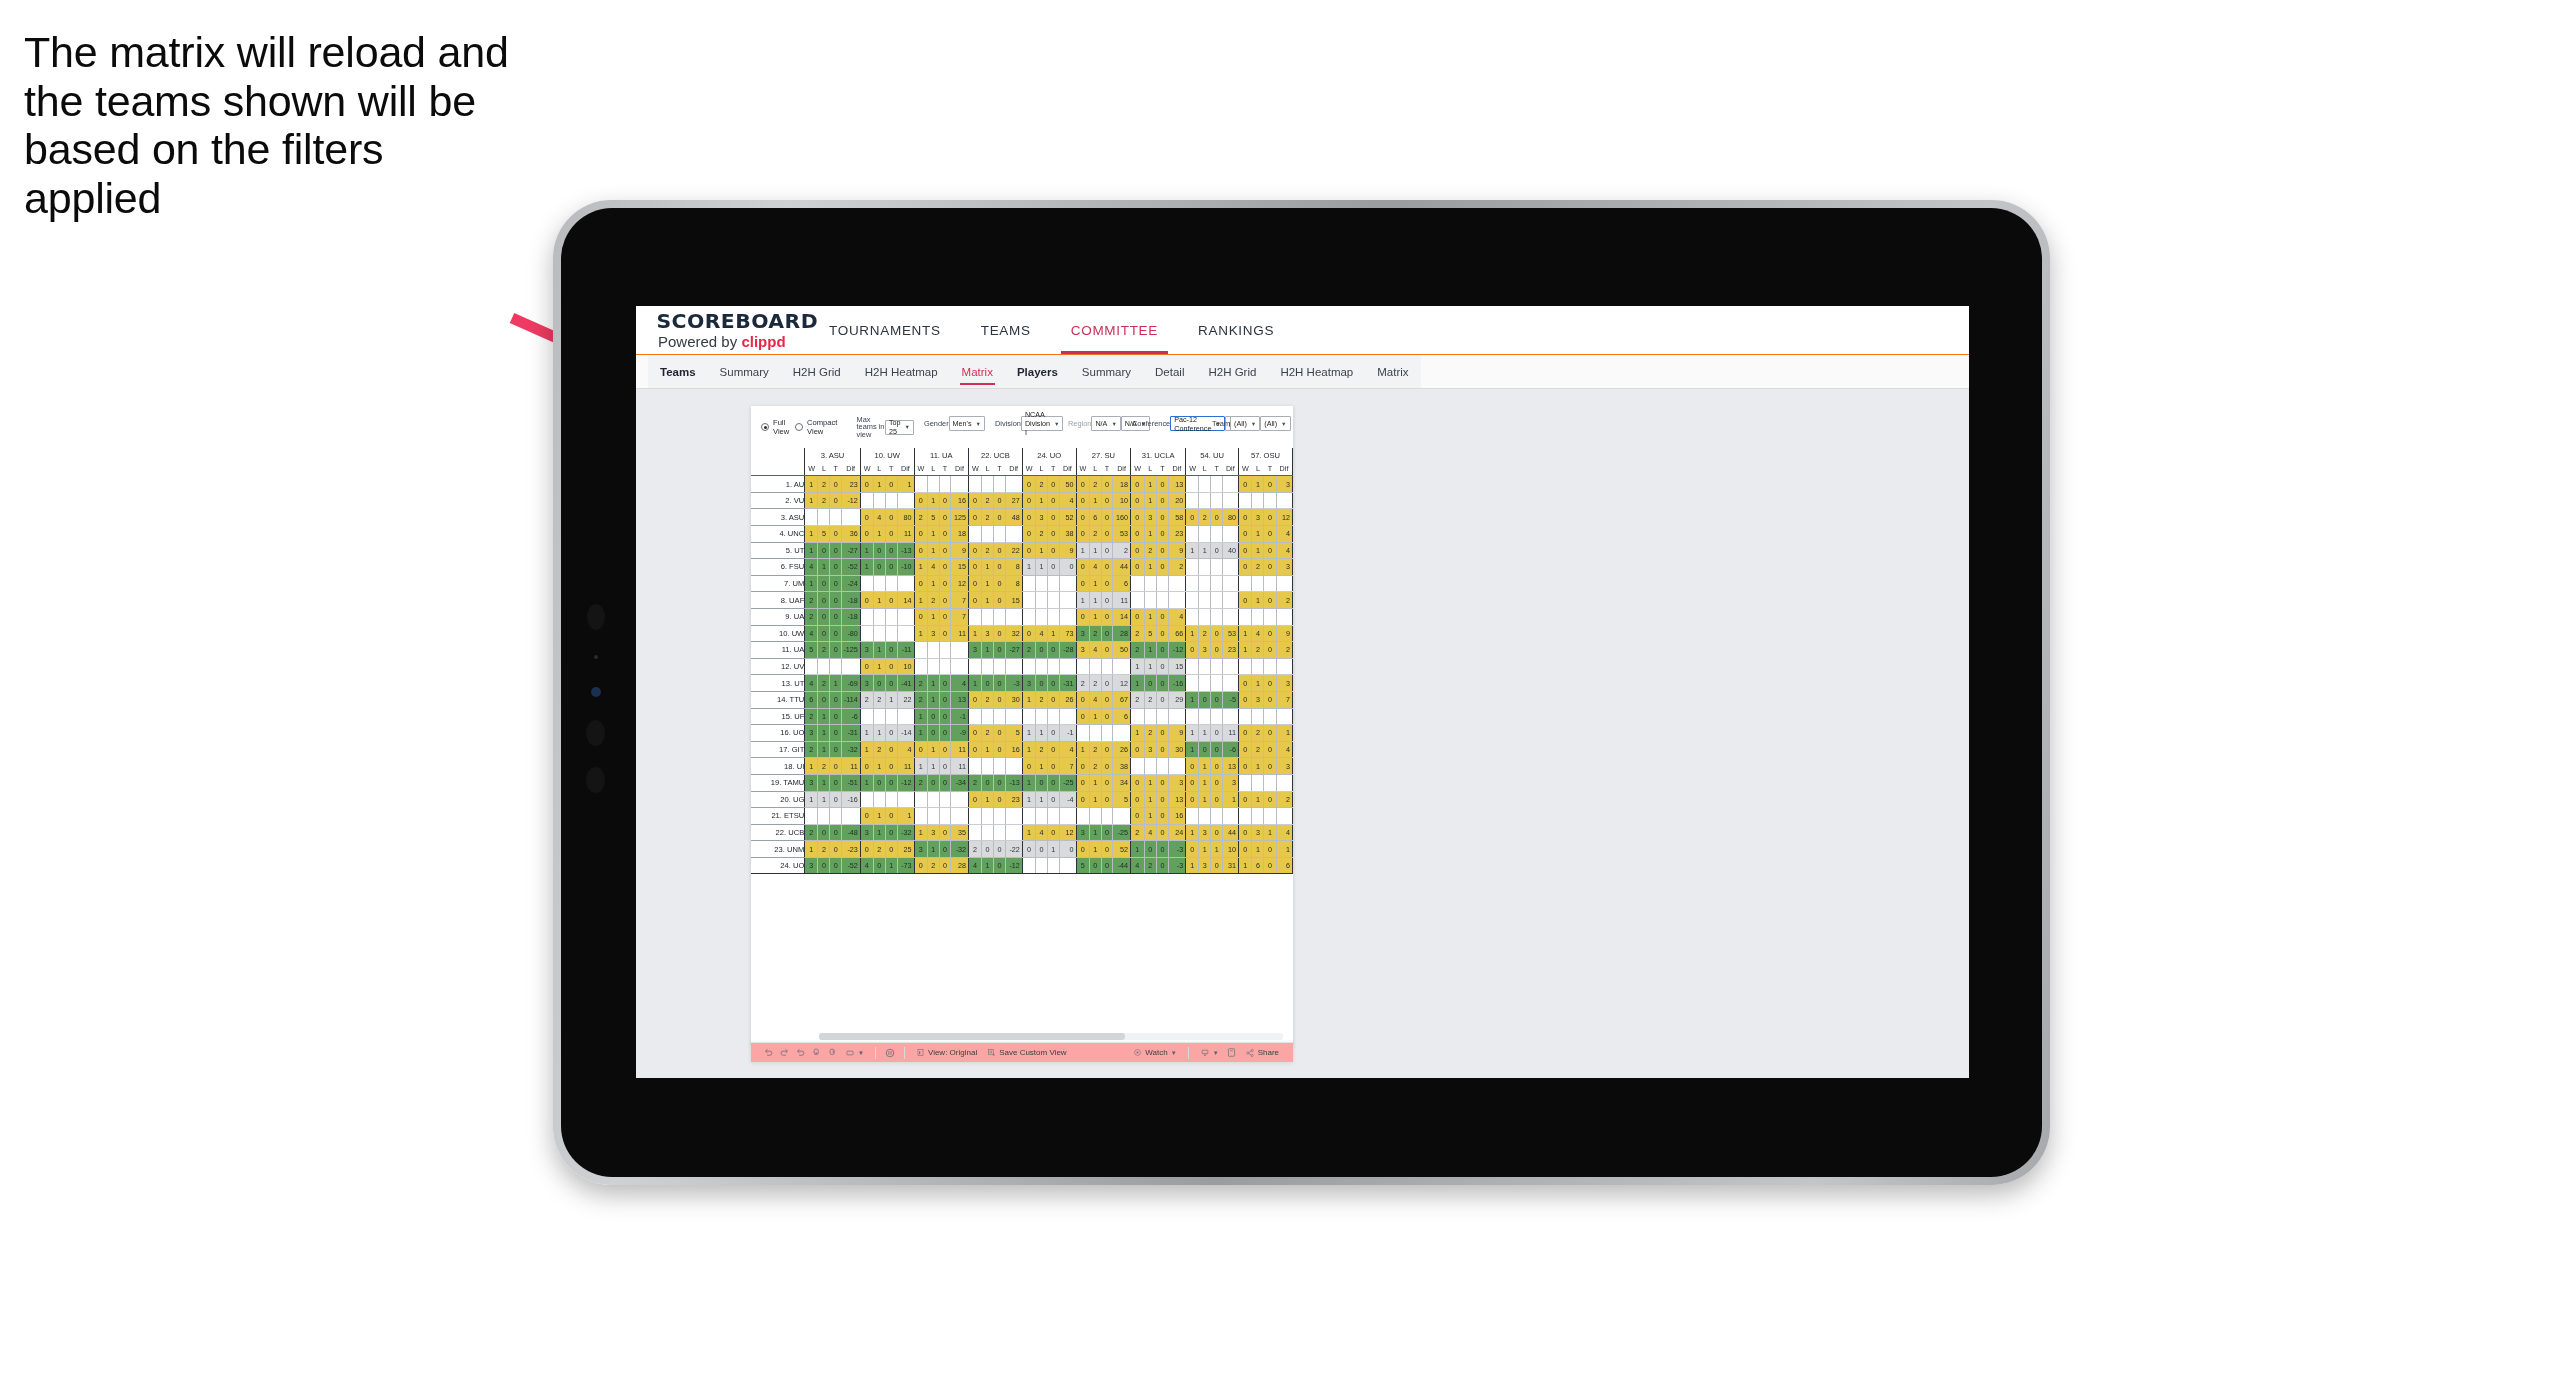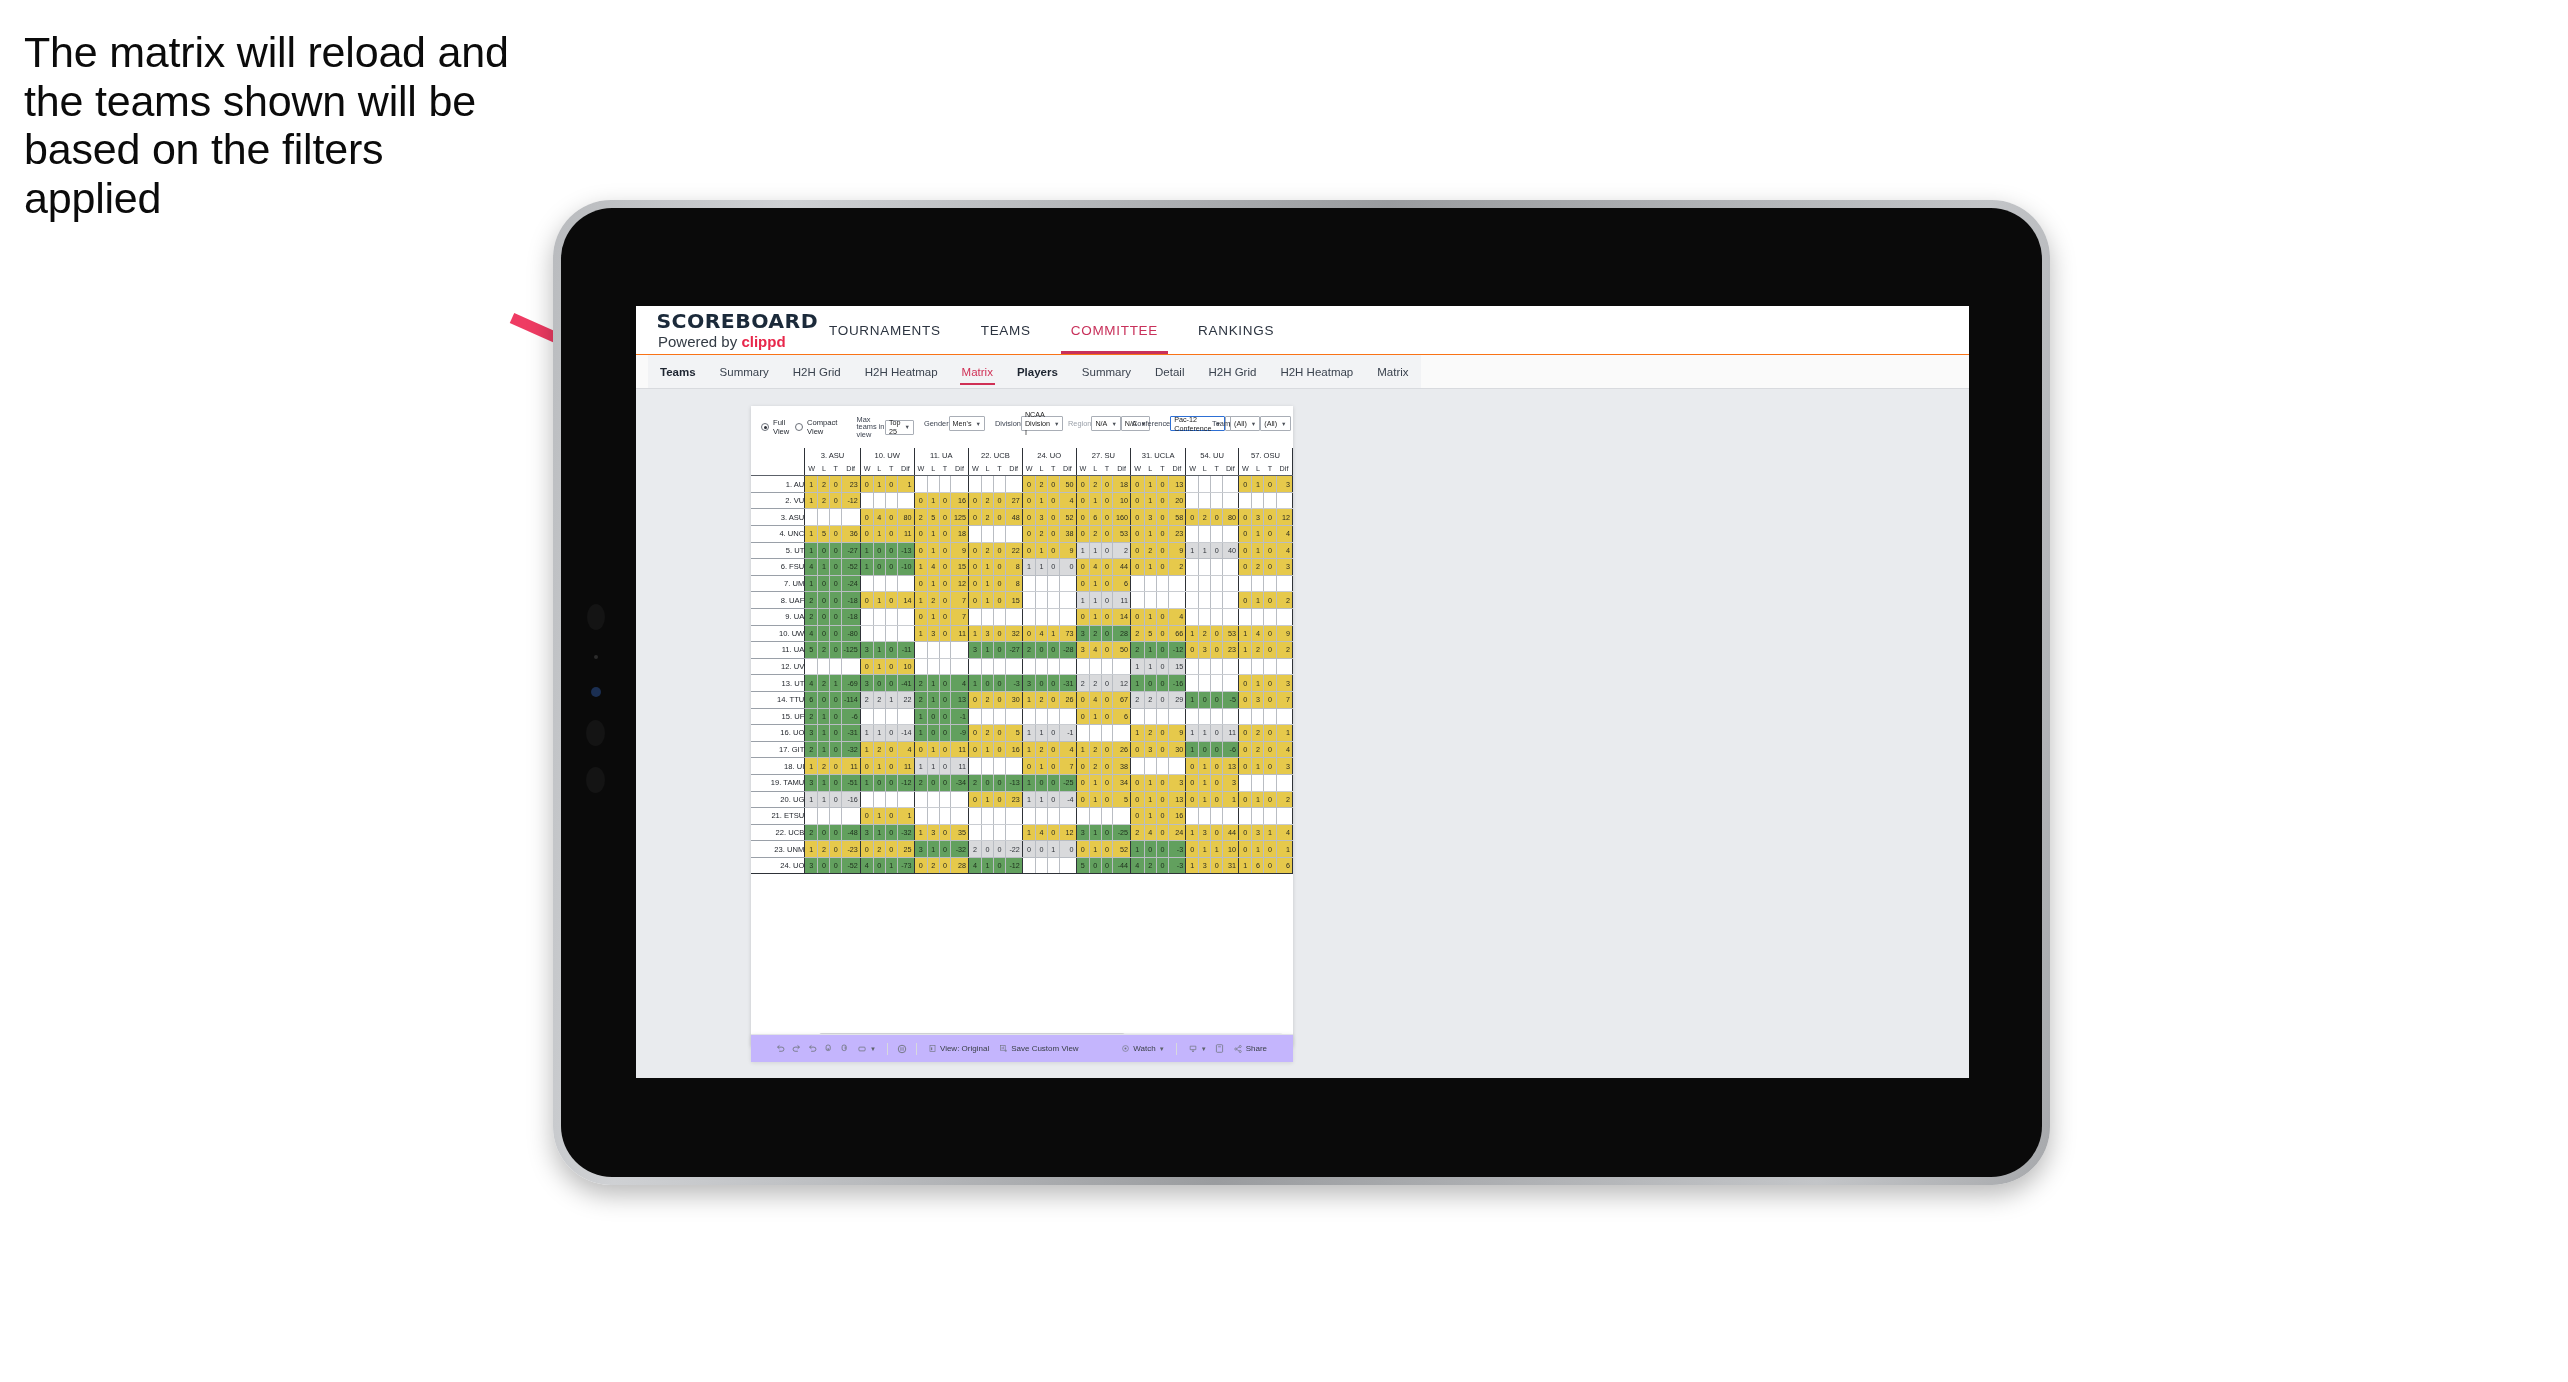--- a/index.html
+++ b/index.html
@@ -131,22 +131,22 @@
   td.e{background:#ffffff;border-bottom:1px solid #c9ccd1;}
   tr.last td{border-bottom:1.6px solid #2e3238;}
 
   #hscroll{
     position:absolute;left:68px;right:10px;bottom:6px;height:7px;background:#f1f2f4;border-radius:3px;
   }
   #hscroll-thumb{position:absolute;left:0;top:0;height:7px;width:66%;background:#d3d5d8;border-radius:3px;}
 
   
   #bottombar{
-    position:absolute;left:115px;bottom:16px;width:542px;height:28px;background:#c4b5fd;
-    border-top:1px solid #e2e4e7;display:flex;align-items:center;padding:0 21px;box-sizing:border-box;
+    position:absolute;left:115px;bottom:16px;width:542px;height:20px;background:#fca5a5;
+    border-top:1px solid #e2e4e7;display:flex;align-items:center;padding:0 9px;box-sizing:border-box;
     font-size:8px;color:#3b4048;box-shadow:0 1px 4px rgba(0,0,0,.10);
   }
   .tb-ic{width:16px;height:16px;display:flex;align-items:center;justify-content:center;color:#6d737b;cursor:pointer;}
   .tb-sep{width:1px;height:12px;background:#d7d9dd;margin:0 6px;}
   .tb-btn{display:flex;align-items:center;gap:3px;padding:0 5px;height:16px;cursor:pointer;white-space:nowrap;color:#3b4048;}
   .spacer{flex:1;}
   .tb-caret{font-size:6px;color:#5c626a;}
   svg{display:block;}
 </style>
 </head>

